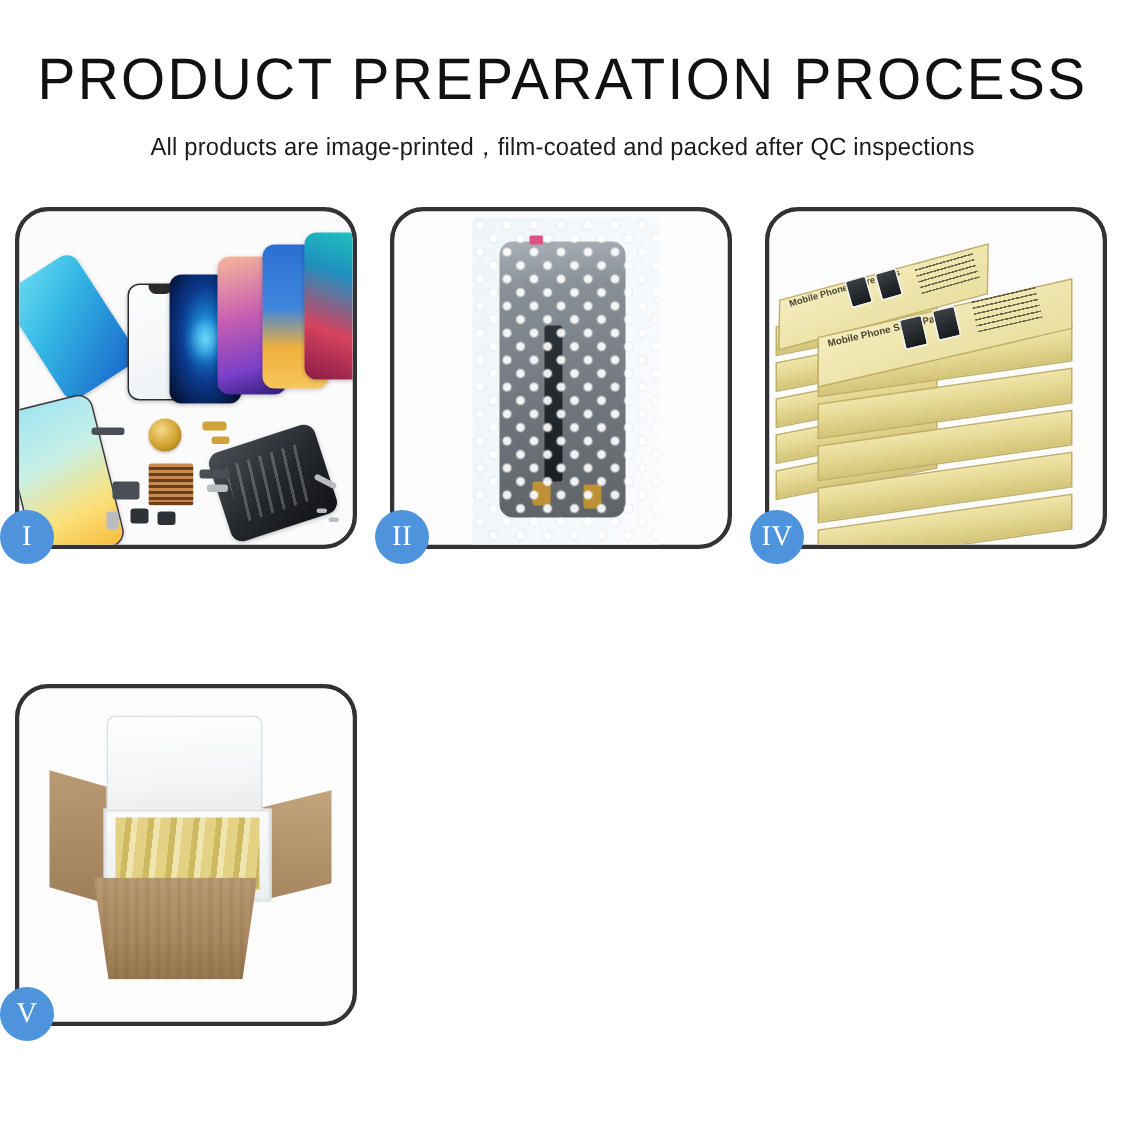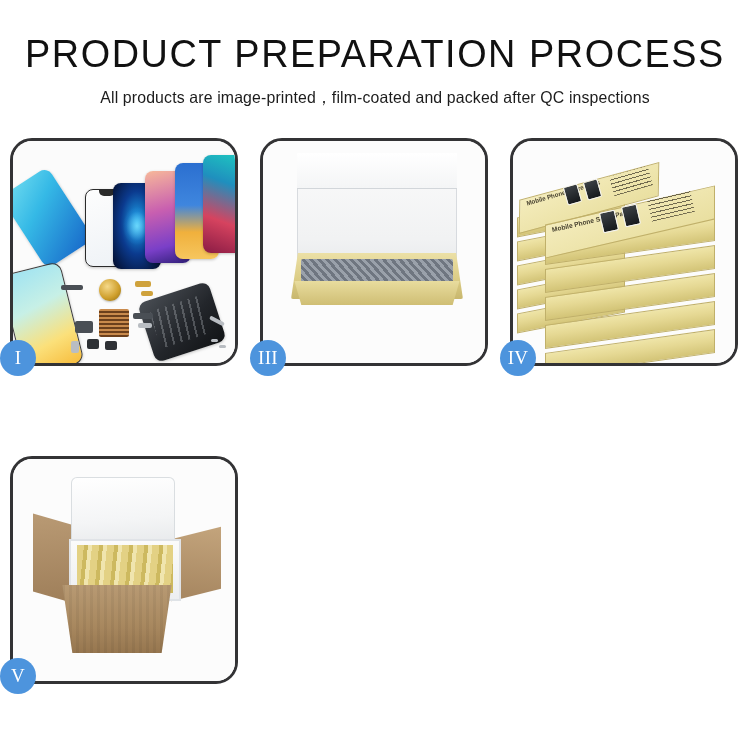--- a/index.html
+++ b/index.html
@@ -357,31 +357,34 @@
       <div class="part" style="left:74px;top:198px;width:12px;height:10px;"></div>
       <div class="part" style="left:92px;top:200px;width:12px;height:9px;"></div>
       <div class="part silver" style="left:58px;top:200px;width:8px;height:12px;"></div>
       <div class="part silver" style="left:196px;top:178px;width:16px;height:4px;transform:rotate(28deg);"></div>
       <div class="part silver" style="left:198px;top:198px;width:7px;height:3px;"></div>
       <div class="part silver" style="left:206px;top:204px;width:7px;height:3px;"></div>
     </div>
     <div class="badge">I</div>
   </div>
 
-
   <div class="panel">
-    <div class="panel-inner p3">
-      <div class="box3-lid"></div>
-      <div class="box3-lidflap"></div>
-      <div class="box3-base"></div>
-      <div class="box3-foam"></div>
-      <div class="box3-front"></div>
+    <div class="panel-inner p2">
+      <div class="bubblebag">
+        <div class="screen-in"></div>
+        <div class="flexstrip"></div>
+        <div class="conn-gold" style="left:40px;top:176px;"></div>
+        <div class="conn-gold" style="left:74px;top:178px;"></div>
+        <div class="pink-dot"></div>
+        <div class="bubbles"></div>
+      </div>
     </div>
-    <div class="badge">III</div>
+    <div class="badge">II</div>
   </div>
+
 
   <div class="panel">
     <div class="panel-inner p4">
       <div class="stack">
 
         <div class="kbox" style="left:0px;  top:52px;  width:108px; height:20px; transform:skewY(-11deg);"></div>
         <div class="kbox" style="left:0px;  top:76px;  width:108px; height:20px; transform:skewY(-11deg);"></div>
         <div class="kbox" style="left:0px;  top:100px; width:108px; height:20px; transform:skewY(-11deg);"></div>
         <div class="kbox" style="left:0px;  top:124px; width:108px; height:20px; transform:skewY(-11deg);"></div>
         <div class="kbox" style="left:0px;  top:148px; width:108px; height:20px; transform:skewY(-11deg);"></div>

